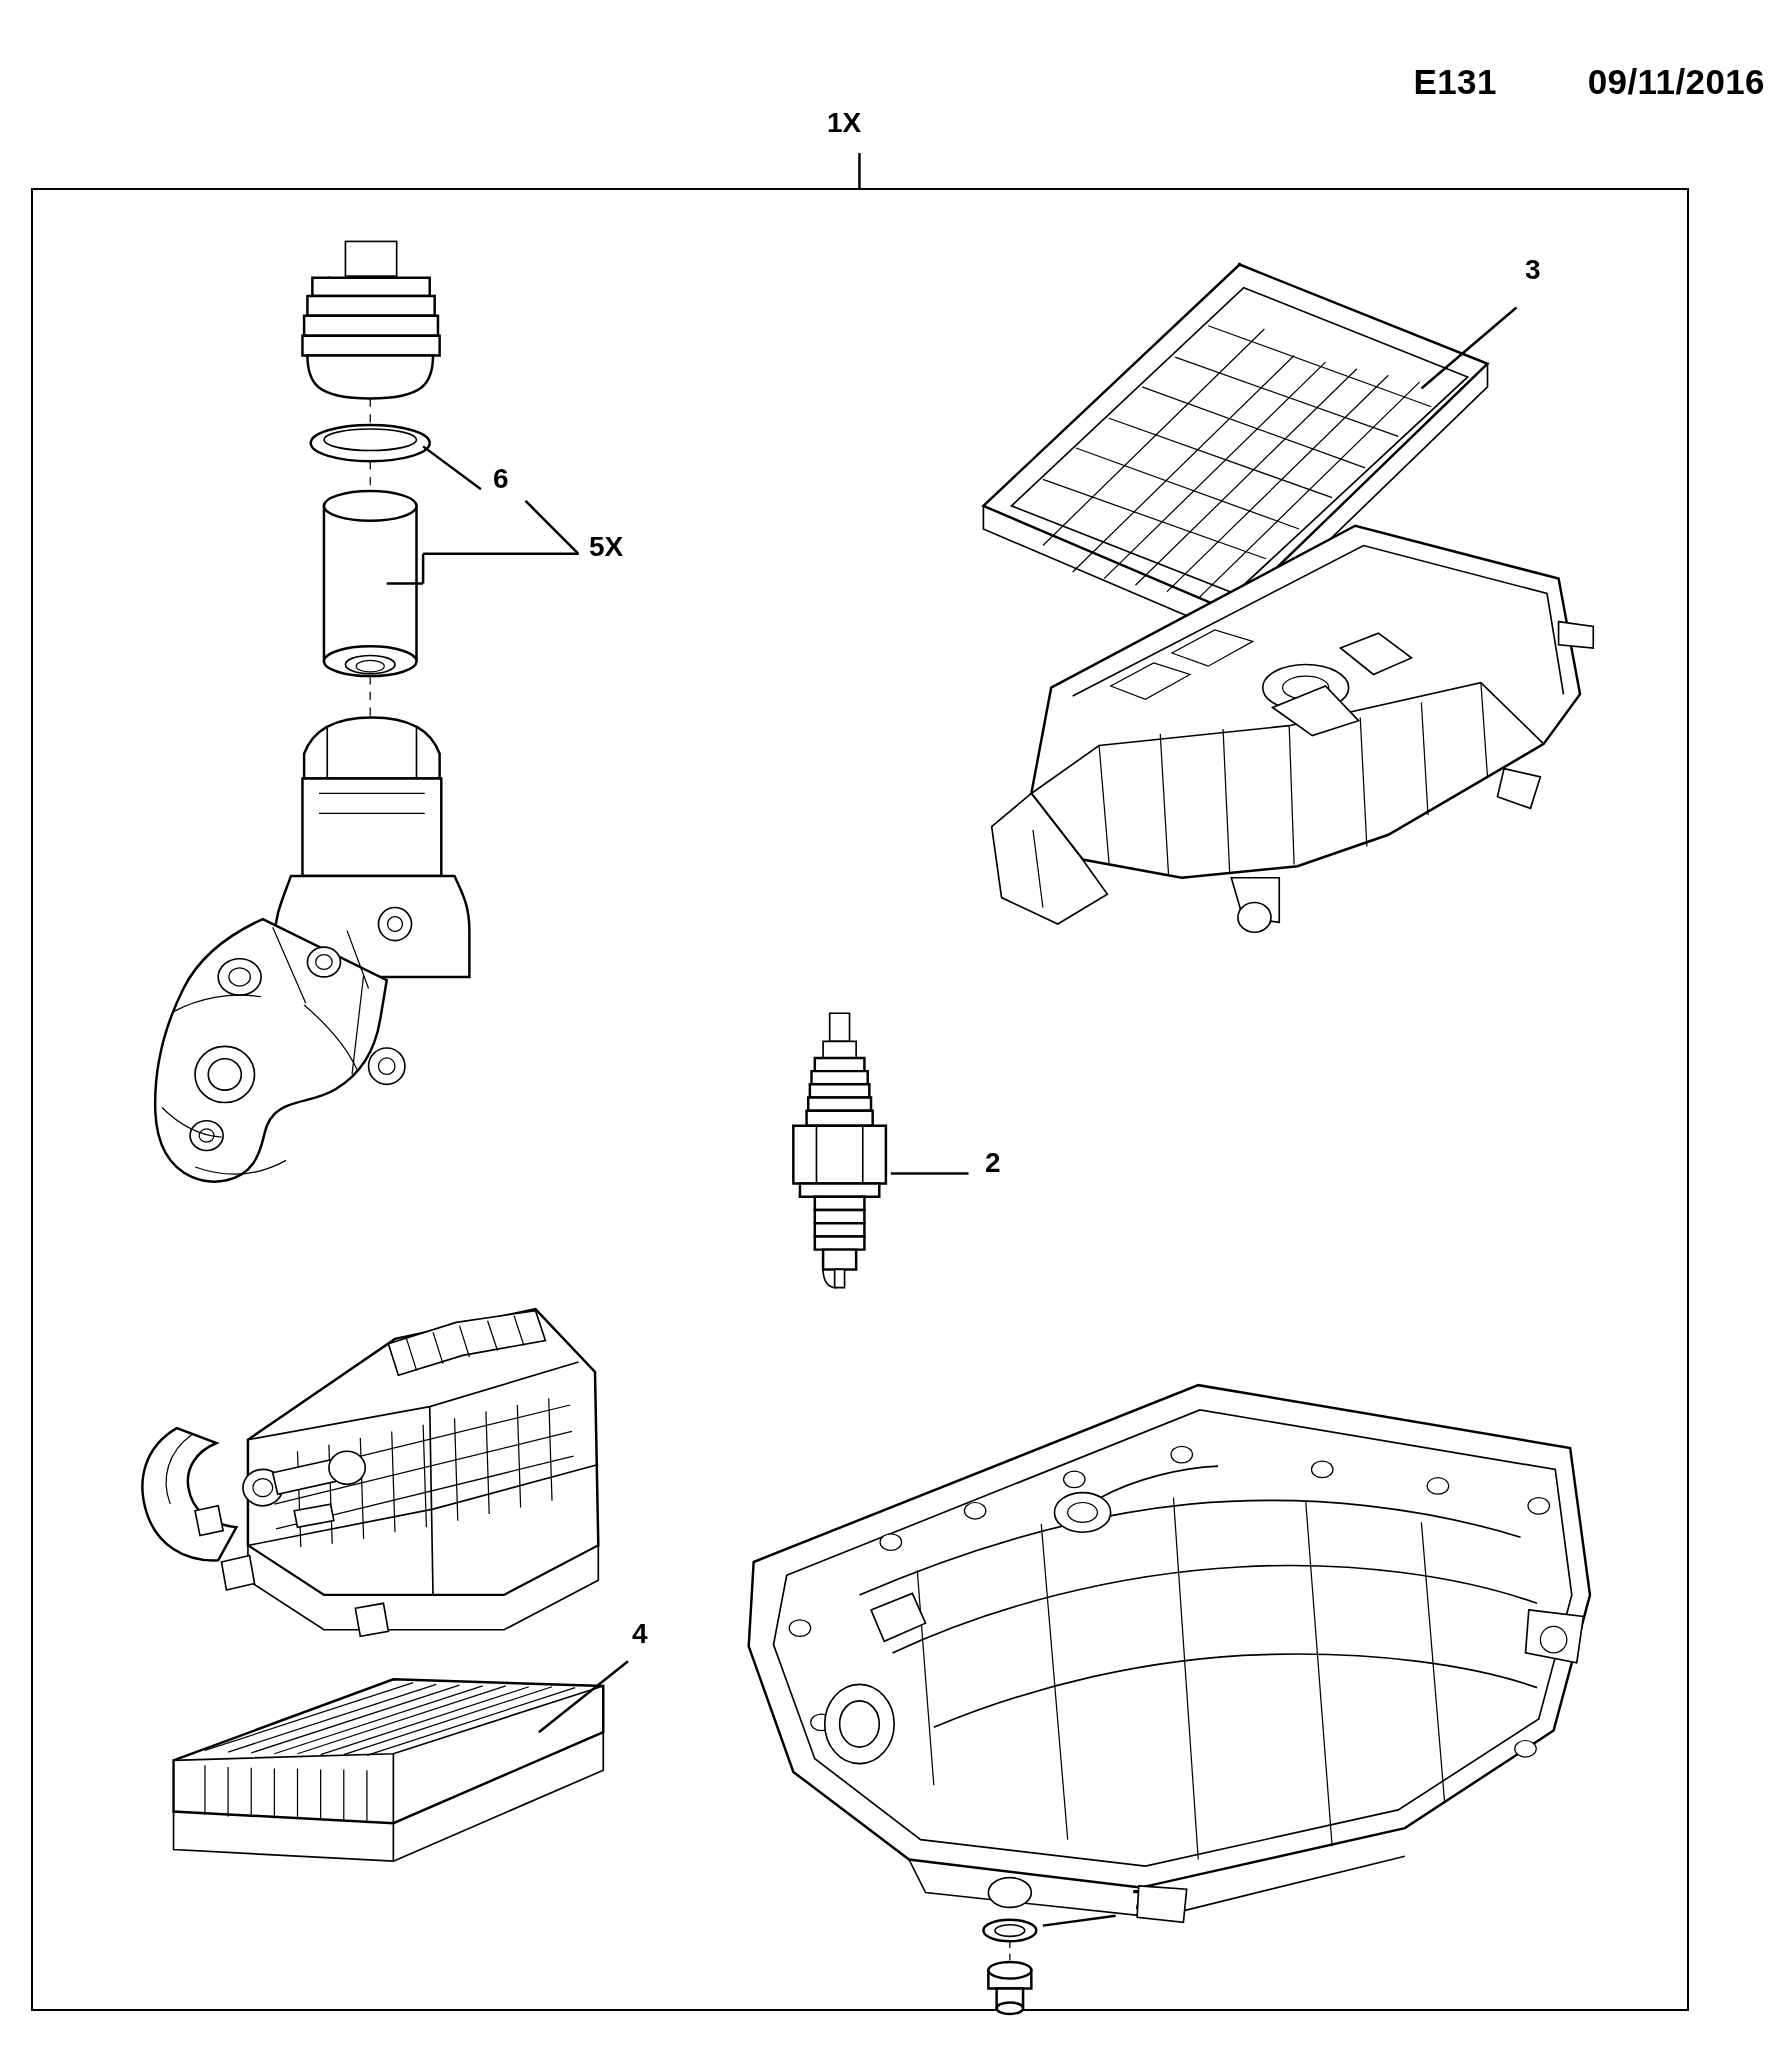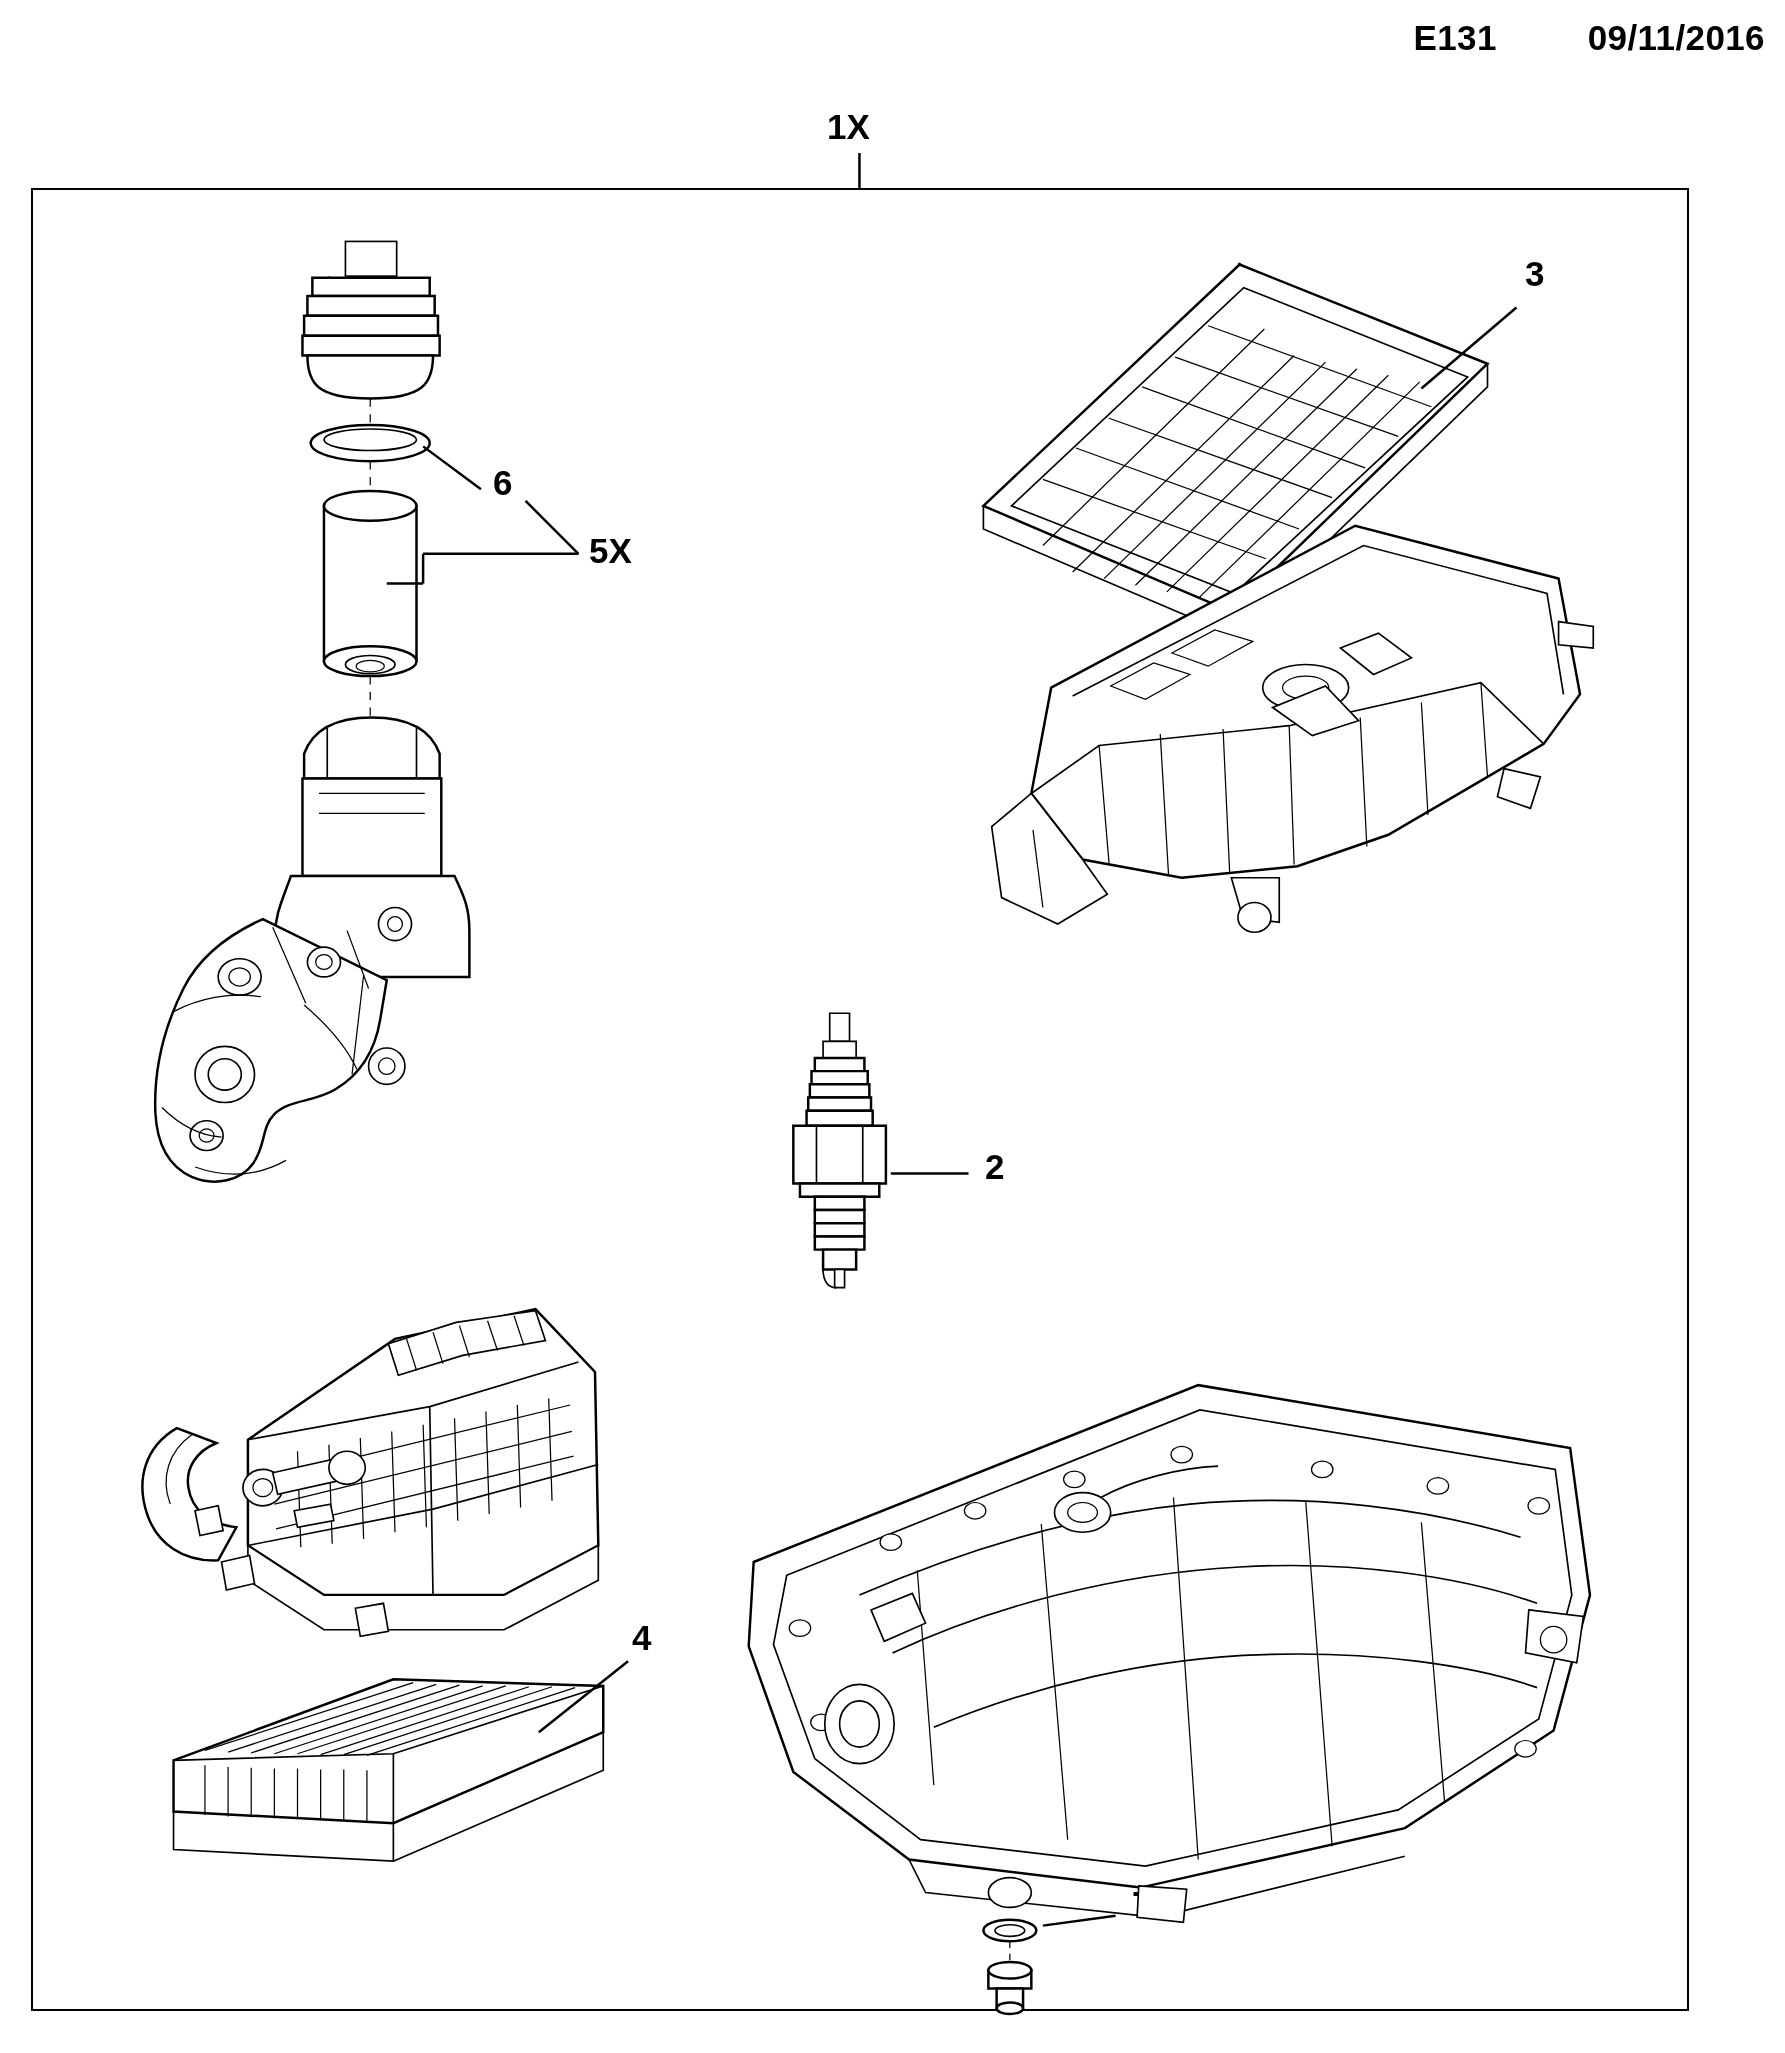--- a/index.html
+++ b/index.html
@@ -25,26 +25,26 @@
     position: absolute;
     top: 18px;
     right: 20px;
     display: flex;
     align-items: baseline;
     gap: 91px;
     font-size: 35px;
     font-weight: bold;
     letter-spacing: 0.4px;
   }
-  .header span { white-space: nowrap; }
+  .header span { white-space: nowrap; margin-top: 44px; }
 
   
   .fig-label {
     position: absolute;
-    font-size: 35px;
+    font-size: 28px;
     font-weight: bold;
     line-height: 1;
   }
   #label-1x { left: 827px; top: 109px; }
   #label-3  { left: 1525px; top: 256px; }
   #label-6  { left: 493px;  top: 465px; }
   #label-5x { left: 589px;  top: 533px; }
   #label-2  { left: 985px; top: 1149px; }
   #label-4  { left: 632px;  top: 1620px; }
   #label-7  { left: 1132px; top: 1886px; }

